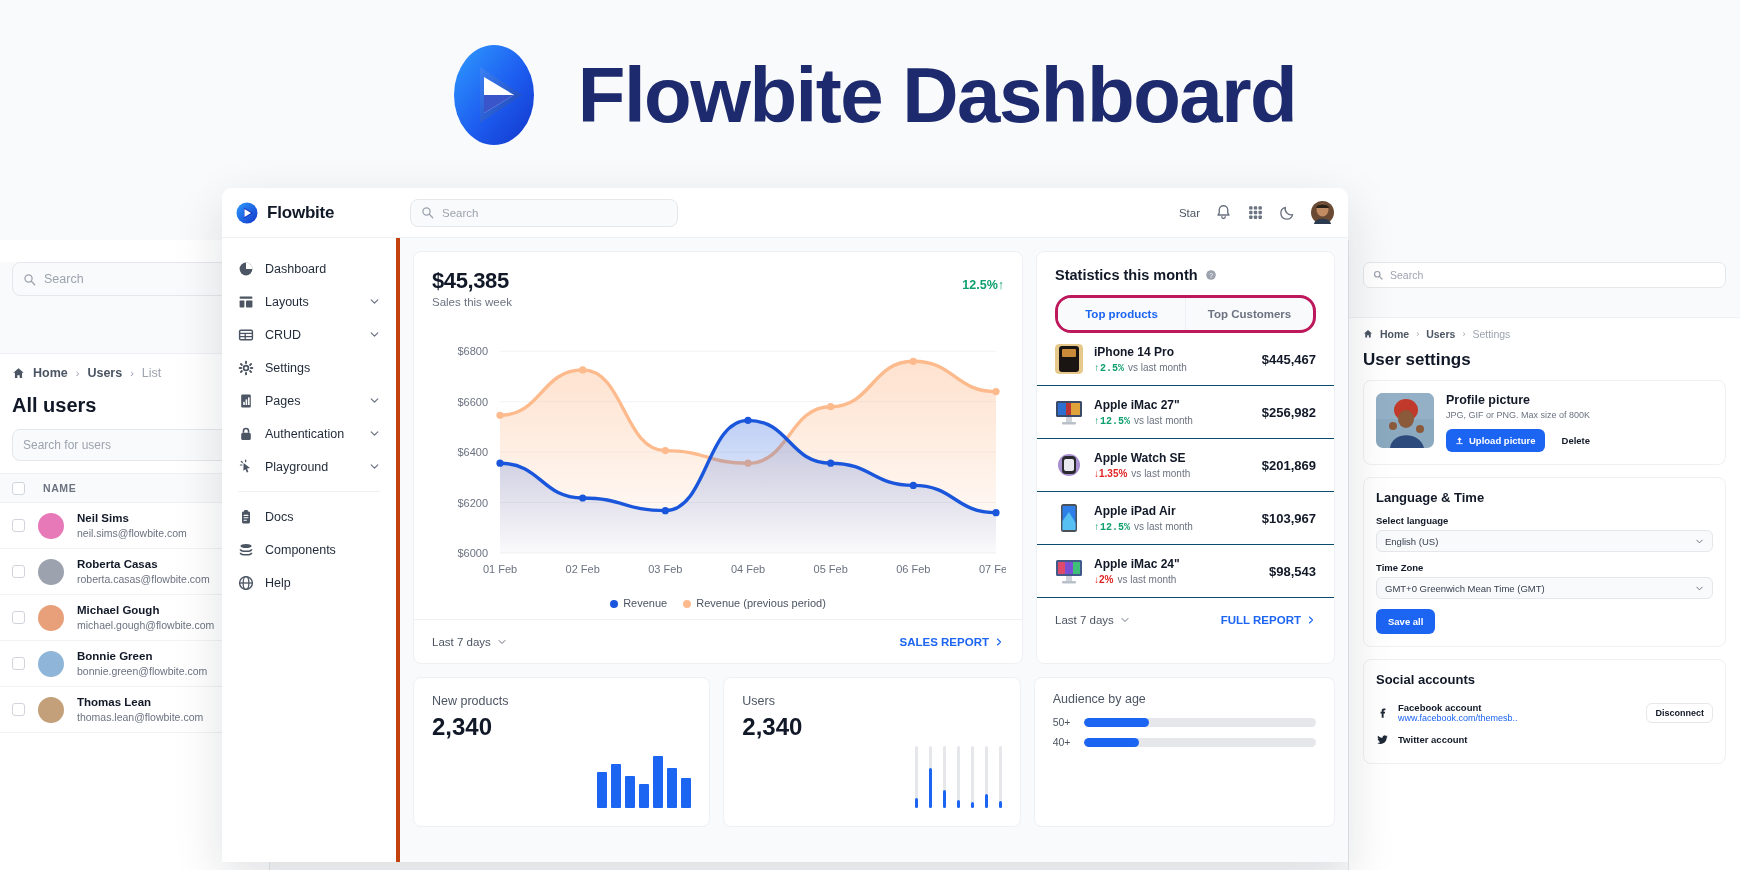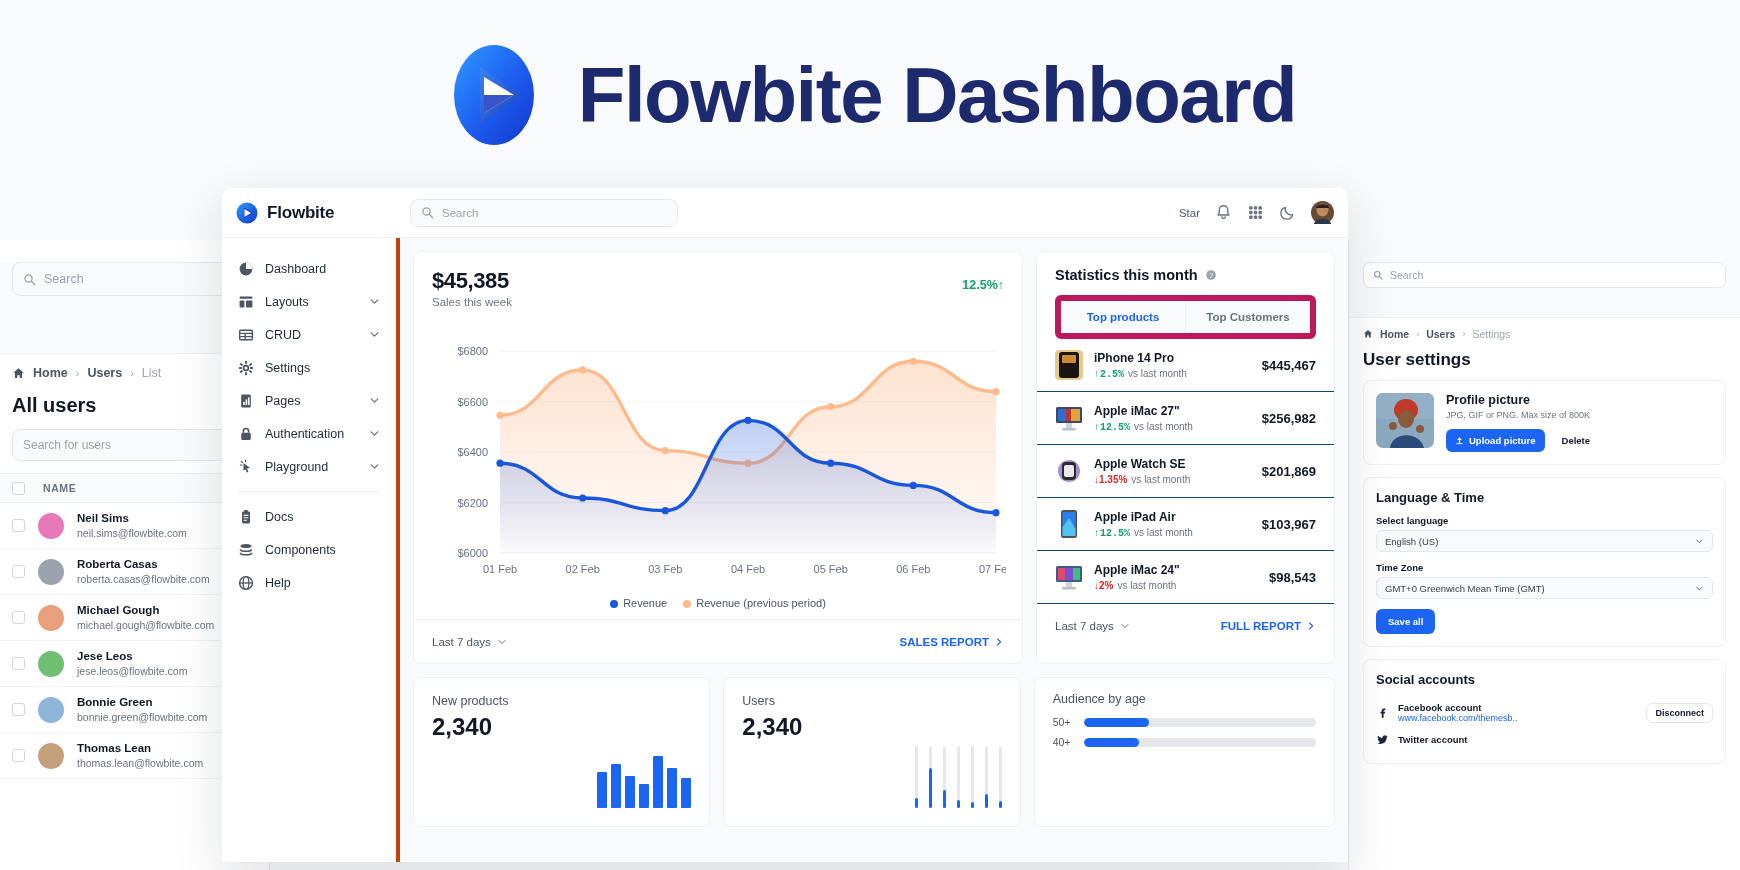--- a/index.html
+++ b/index.html
@@ -115,21 +115,21 @@
   .lg-dot { width: 8px; height: 8px; border-radius: 50%; display: inline-block; margin-right: 5px; vertical-align: middle; }
   .card-foot { border-top: 1px solid #eef0f3; height: 44px; display: flex; align-items: center;
                justify-content: space-between; margin: 10px -18px 0 -18px; padding: 0 18px; }
   .foot-sel { font-size: 11.5px; color: #4b5563; display: flex; align-items: center; gap: 6px; }
   .foot-link { font-size: 11.5px; font-weight: 700; color: #1c64f2; display: flex; align-items: center; gap: 5px; }
 
   
   .c-stats { width: 302px; padding: 15px 0 0 0; }
   .st-head { display: flex; align-items: center; gap: 7px; padding: 0 18px 12px 18px; }
   .st-title { font-size: 14.5px; font-weight: 700; color: #111827; }
-  .tabs { display: flex; margin: 0 18px; border: 6px solid #be185d; border-radius: 6px; overflow: hidden;
+  .tabs { display: flex; margin: 0 18px; border: 3px solid #be185d; border-radius: 16px; overflow: hidden;
           background: #f9fafb; }
   .tab { flex: 1; text-align: center; padding: 10px 0; font-size: 11.5px; font-weight: 600; color: #6b7280; }
   .tab.active { color: #1c64f2; background: #f9fafb; border-right: 1px solid #eef0f3; }
   .prod { display: flex; align-items: center; gap: 11px; padding: 11px 18px; border-bottom: 1px solid #0c4a6e; }
   .prod-img { width: 28px; height: 30px; border-radius: 4px; flex: none; position: relative; overflow: hidden; }
   .prod-n { font-size: 12px; font-weight: 700; color: #111827; }
   .prod-d { font-size: 10px; margin-top: 3px; }
   .prod-d .up { color: #0e9f6e; font-weight: 700; font-family: Liberation Mono, monospace; }
   .prod-d .down { color: #e02424; font-weight: 700; }
   .prod-d .vs { color: #6b7280; margin-left: 4px; }
@@ -226,28 +226,20 @@
             <div class="uname">Roberta Casas</div>
             <div class="umail">roberta.casas@flowbite.com</div>
           </div>
         </div>
         <div class="urow">
           <div class="cbx"></div>
           <div class="uav" style="background:#e8a07a"></div>
           <div>
             <div class="uname">Michael Gough</div>
             <div class="umail">michael.gough@flowbite.com</div>
-          </div>
-        </div>
-        <div class="urow">
-          <div class="cbx"></div>
-          <div class="uav" style="background:#6fbf73"></div>
-          <div>
-            <div class="uname">Jese Leos</div>
-            <div class="umail">jese.leos@flowbite.com</div>
           </div>
         </div>
         <div class="urow">
           <div class="cbx"></div>
           <div class="uav" style="background:#8fb6d8"></div>
           <div>
             <div class="uname">Bonnie Green</div>
             <div class="umail">bonnie.green@flowbite.com</div>
           </div>
         </div>

